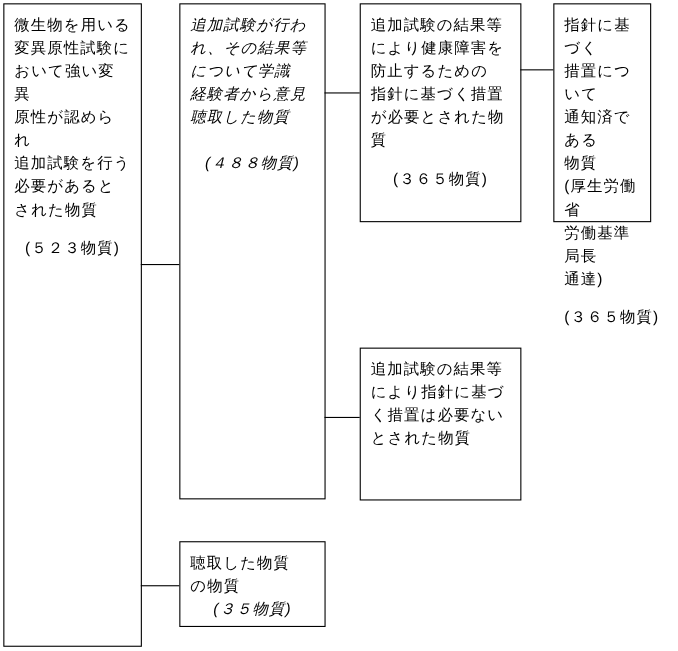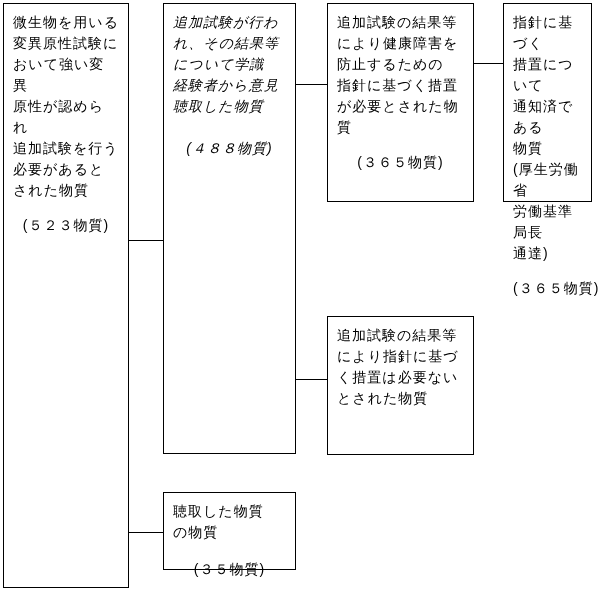--- a/index.html
+++ b/index.html
@@ -34,21 +34,21 @@
     margin-top: 14px;
     white-space: nowrap;
   }
   #box1 { left: 3px;   top: 3px;   width: 126px; height: 585px; }
   #box2 { left: 163px; top: 3px;   width: 133px; height: 451px; font-style: italic; }
   #box3 { left: 327px; top: 3px;   width: 147px; height: 199px; }
   #box4 { left: 503px; top: 3px;   width: 89px; height: 199px; }
   #box5 { left: 327px; top: 316px; width: 147px; height: 139px; }
   #box6 { left: 163px; top: 492px; width: 133px; height: 78px;  }
   #box2 .count { margin-top: 21px; }
-  #box6 .count { margin-top: 16px; }
+  #box6 .count { margin-top: 0; font-style: italic; }
 
   .hline {
     position: absolute;
     height: 1px;
     background: #000000;
   }
   #conn-1-2 { left: 128px; top: 240px; width: 35px; }
   #conn-2-3 { left: 295px; top: 84px;  width: 32px; }
   #conn-3-4 { left: 473px; top: 63px;  width: 30px; }
   #conn-2-5 { left: 295px; top: 379px; width: 32px; }

